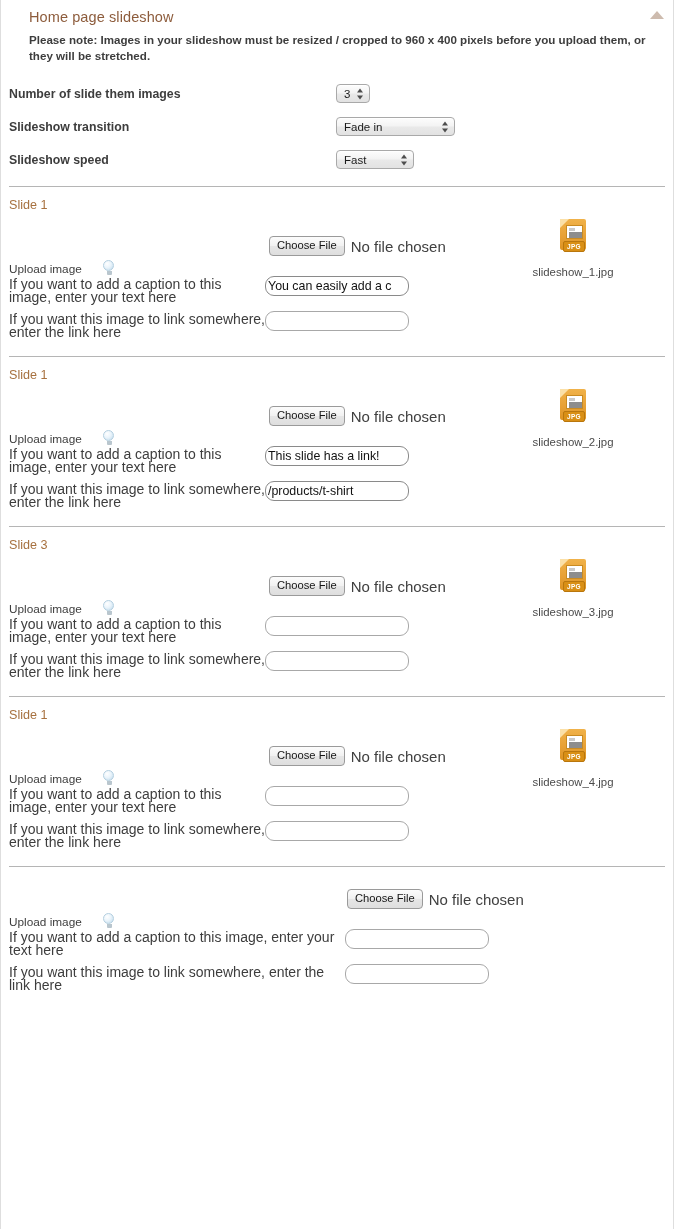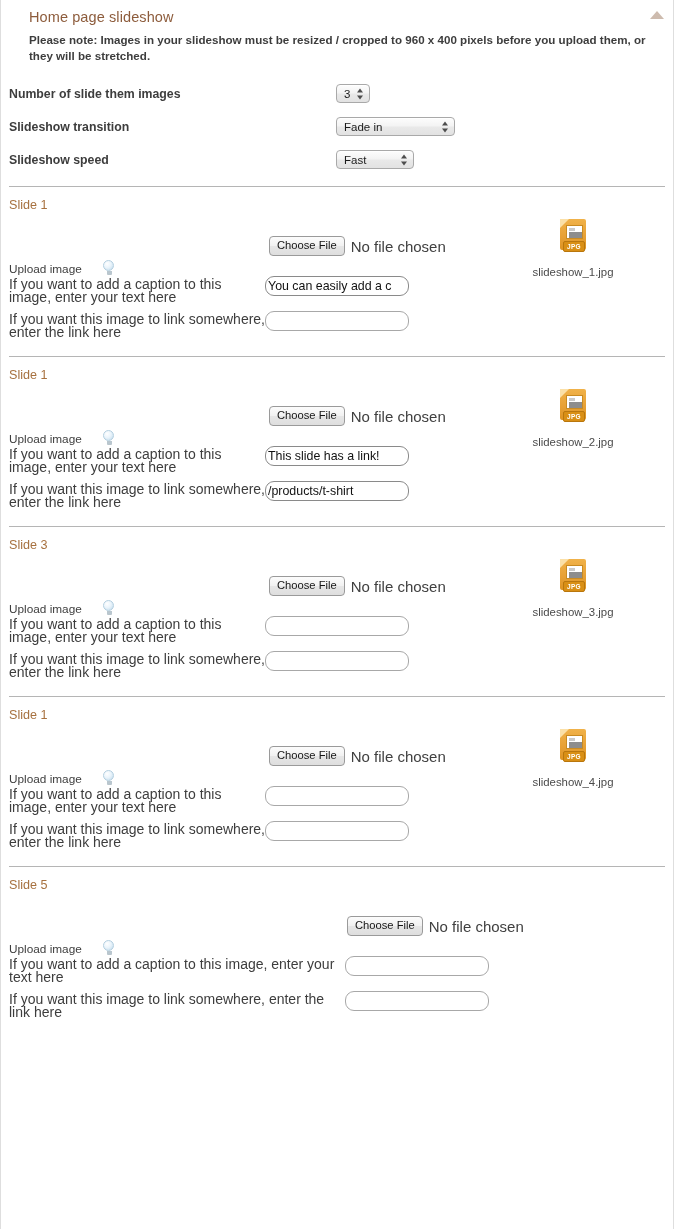--- a/index.html
+++ b/index.html
@@ -467,21 +467,20 @@
           <input class="tinput" type="text" value="" style="">
         </div>
         <div class="text-row">
           <div class="field-label">If you want this image to link somewhere, enter the link here</div>
           <input class="tinput" type="text" value="" style="">
         </div>
         <div class="spacer-sm"></div>
       </div>
       <div class="divider"></div>
       <div class="slide-block">
-        <div class="slide-title">Slide 5</div>
         <div class="row upload-row">
           <div class="upload-label">Upload image</div>
           <div class="bulb">
             <span class="glass"></span>
             <span class="base"></span>
           </div>
           <div class="file-area" style="left:338px">
             <div class="choose-btn">Choose File</div>
             <div class="no-file">No file chosen</div>
           </div>

